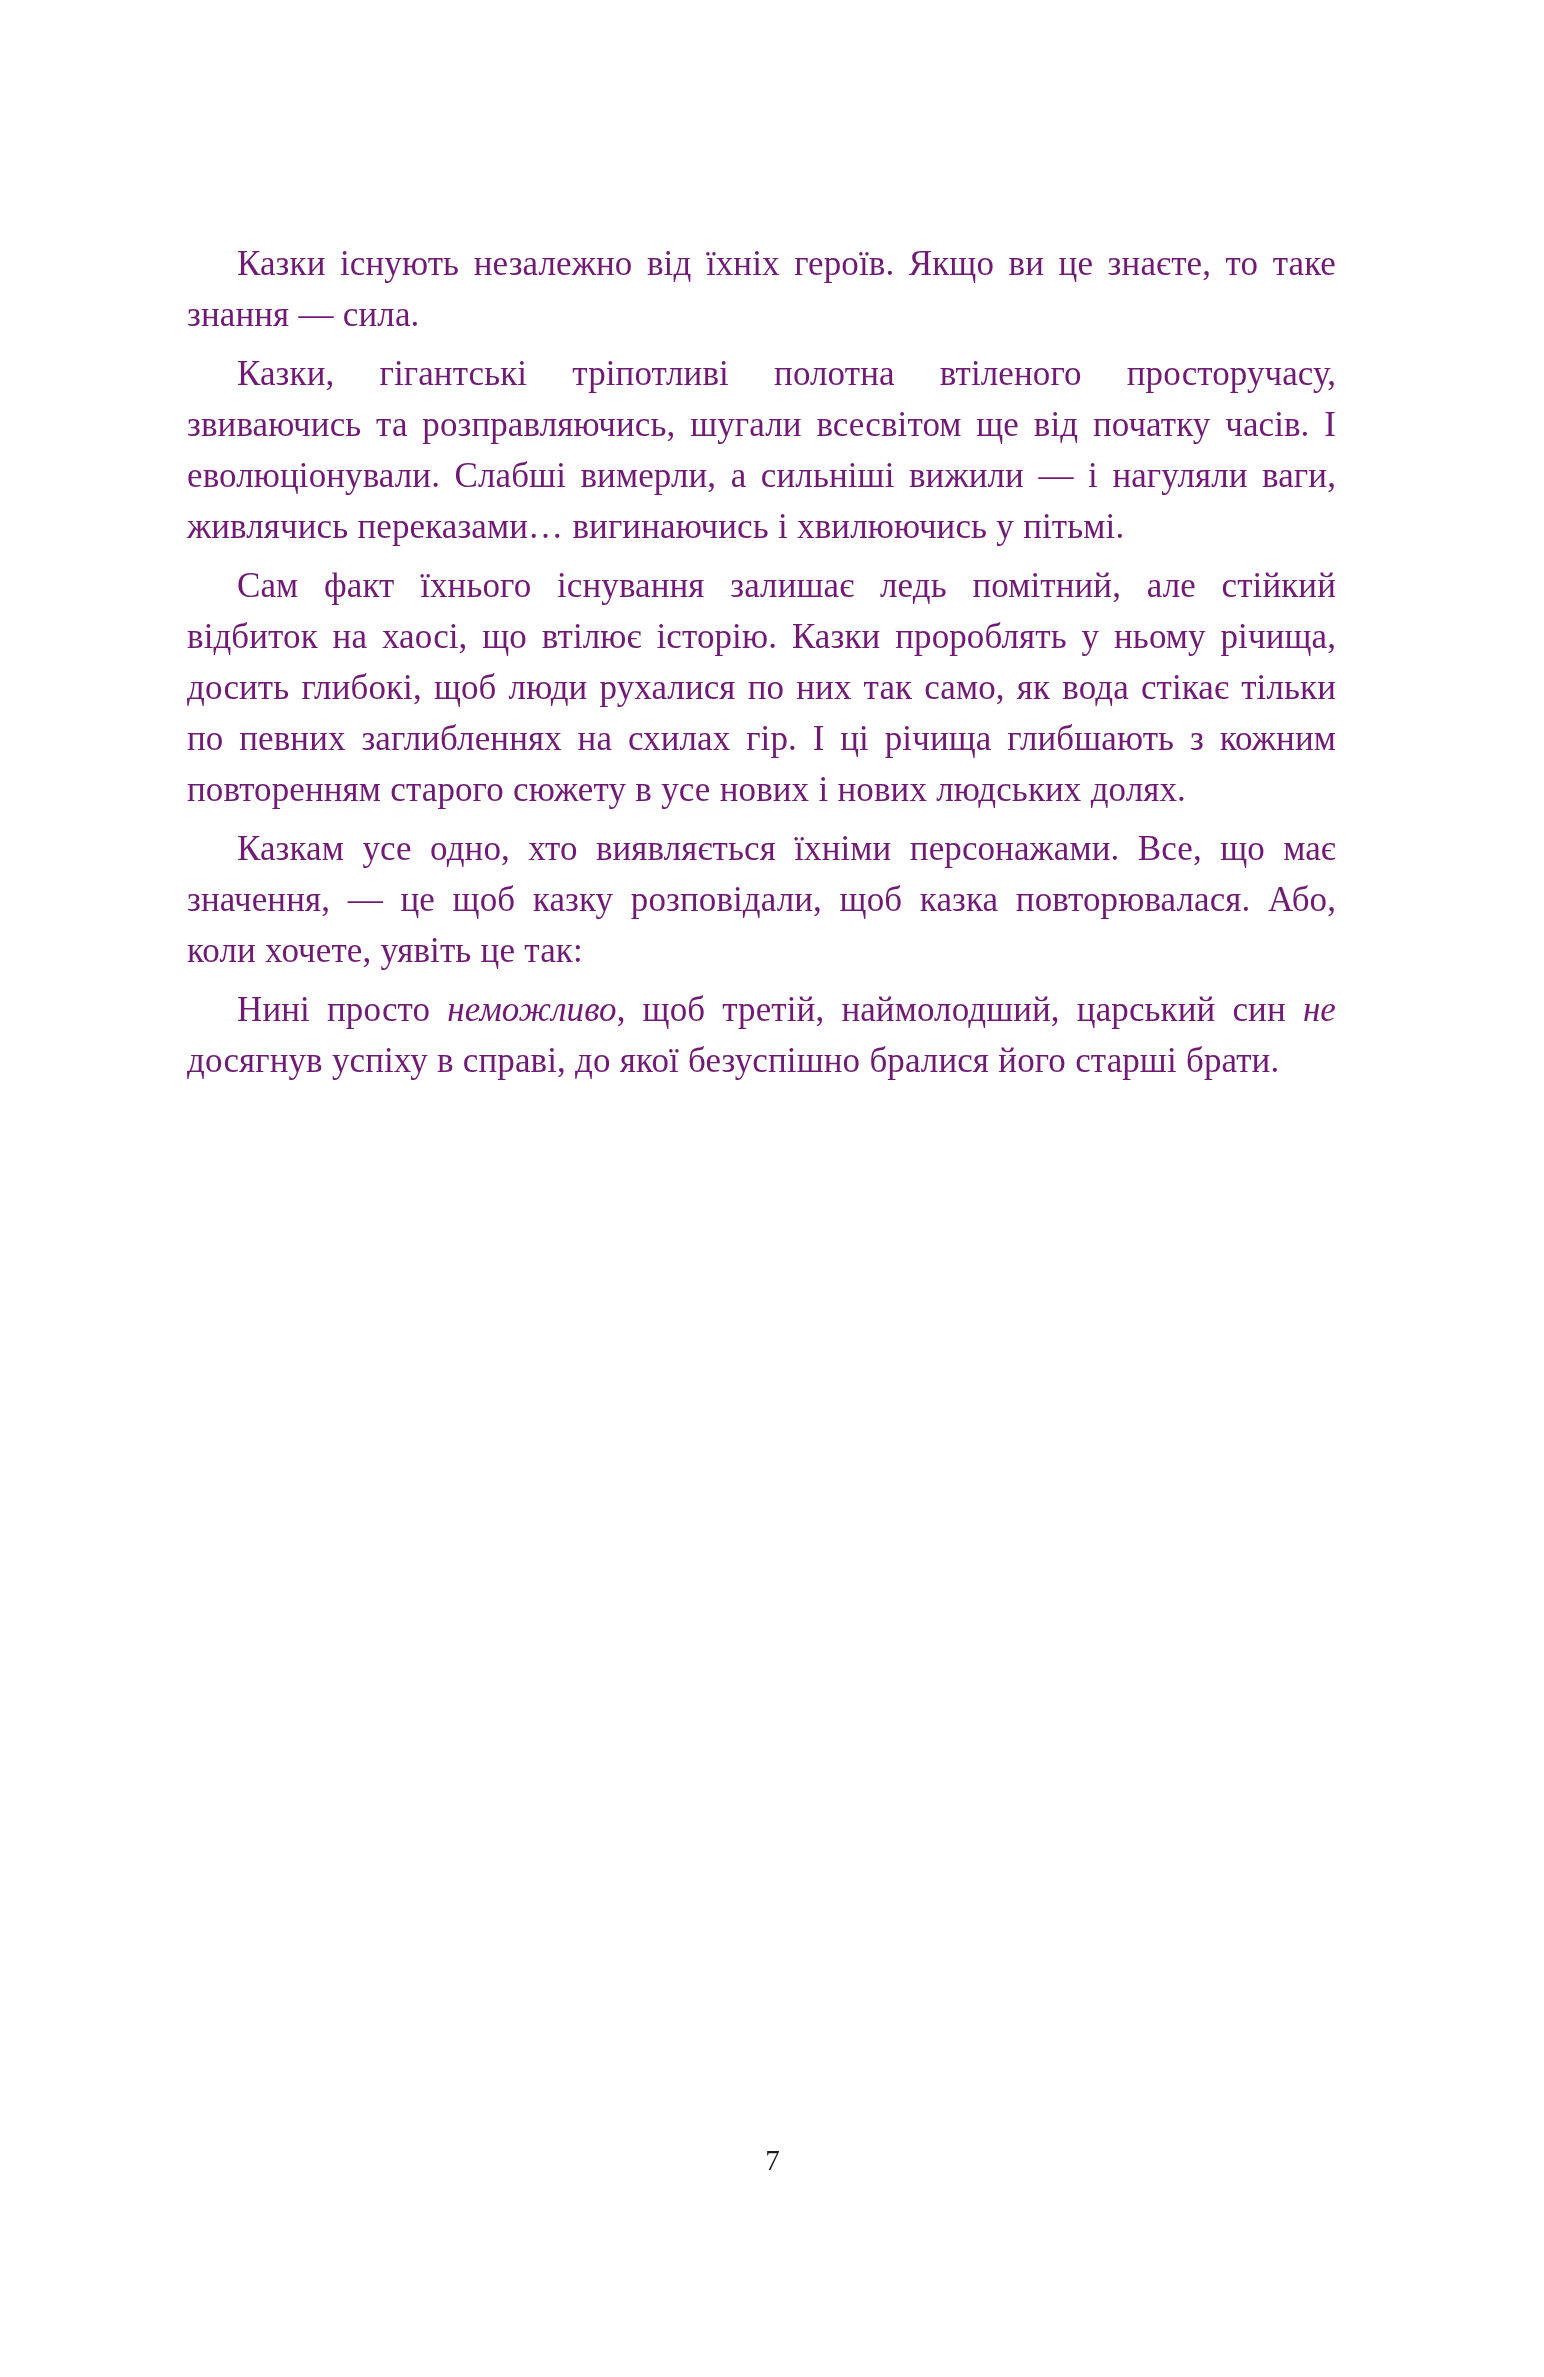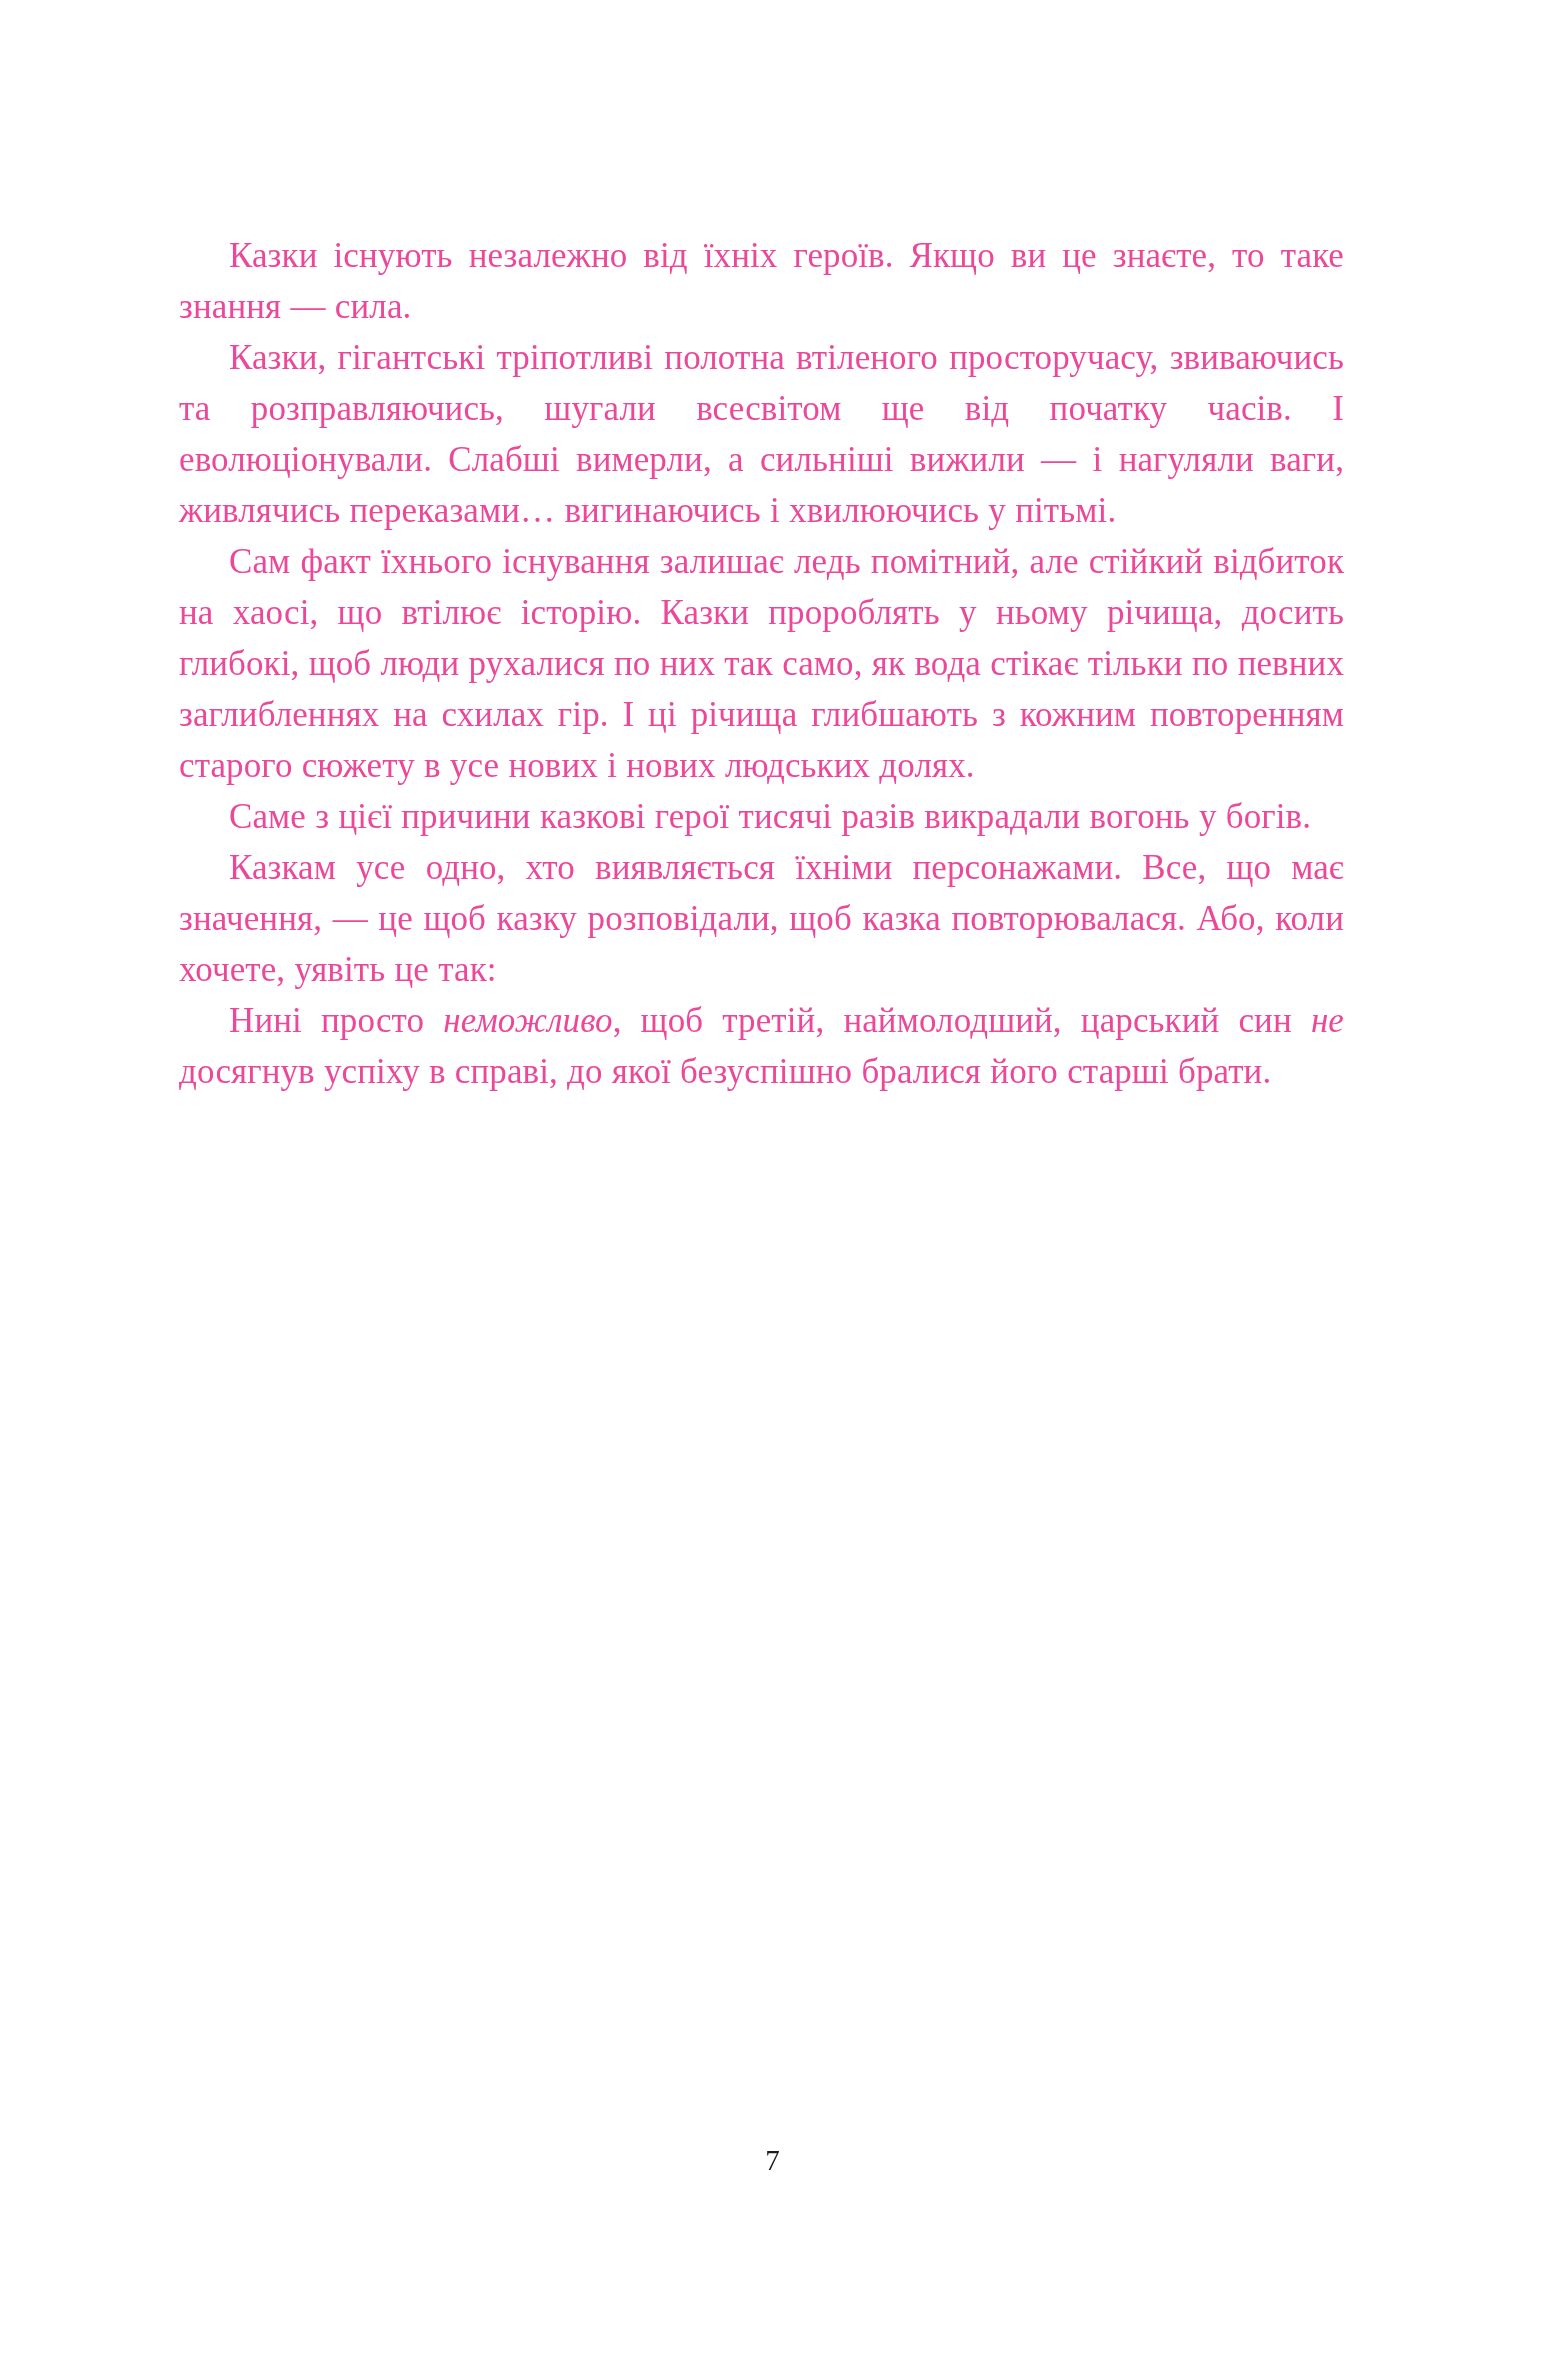--- a/index.html
+++ b/index.html
@@ -28,30 +28,30 @@
   }
 
   #text-block {
     position: absolute;
     left: 179px;
     top: 230px;
     width: 1165px;
   }
 
   p.para {
-    margin: 0;
+    margin: 8px;
     padding: 0;
     text-indent: 50px;
     text-align: justify;
     text-justify: inter-word;
     font-size: 35px;
     line-height: 51px;
     letter-spacing: 0.1px;
     word-spacing: 0.4px;
-    color: #ec4899;
+    color: #701a75;
     hyphens: manual;
   }
 
   p.para em {
     font-style: italic;
   }
 
   
   #folio {
     position: absolute;
@@ -73,21 +73,20 @@
   <div id="text-block">
 
     <p class="para">Казки існують незалежно від їхніх героїв. Якщо ви це знаєте, то таке знання — сила.</p>
 
     <p class="para">Казки, гігантські тріпотливі полотна втіленого просторучасу, звиваючись та розправляючись, шугали всесвітом ще від початку часів. І еволюціонували. Слабші вимерли, а сильніші вижили — і нагуляли ваги, живлячись переказами… вигинаючись і хвилюючись у пітьмі.</p>
 
     <p class="para">Сам факт їхнього існування залишає ледь помітний, але стійкий відбиток на хаосі, що втілює історію. Казки пророблять у ньому річища, досить глибокі, щоб люди рухалися по них так само, як вода стікає тільки по певних заглибленнях на схилах гір. І ці річища глибшають з кожним повторенням старого сюжету в усе нових і нових людських долях.</p>
 
 
 
-    <p class="para">Саме з цієї причини казкові герої тисячі разів викрадали вогонь у богів.</p>
 
 
     <p class="para">Казкам усе одно, хто виявляється їхніми персонажами. Все, що має значення, — це щоб казку розповідали, щоб казка повторювалася. Або, коли хочете, уявіть це так:</p>
 
     <p class="para"><span>Нині просто </span><em>неможливо</em><span>, щоб третій, наймолодший, царський син </span><em>не</em><span> досягнув успіху в справі, до якої безуспішно бралися його старші брати.</span></p>
 
   </div>
 
   <div id="folio">7</div>
 

